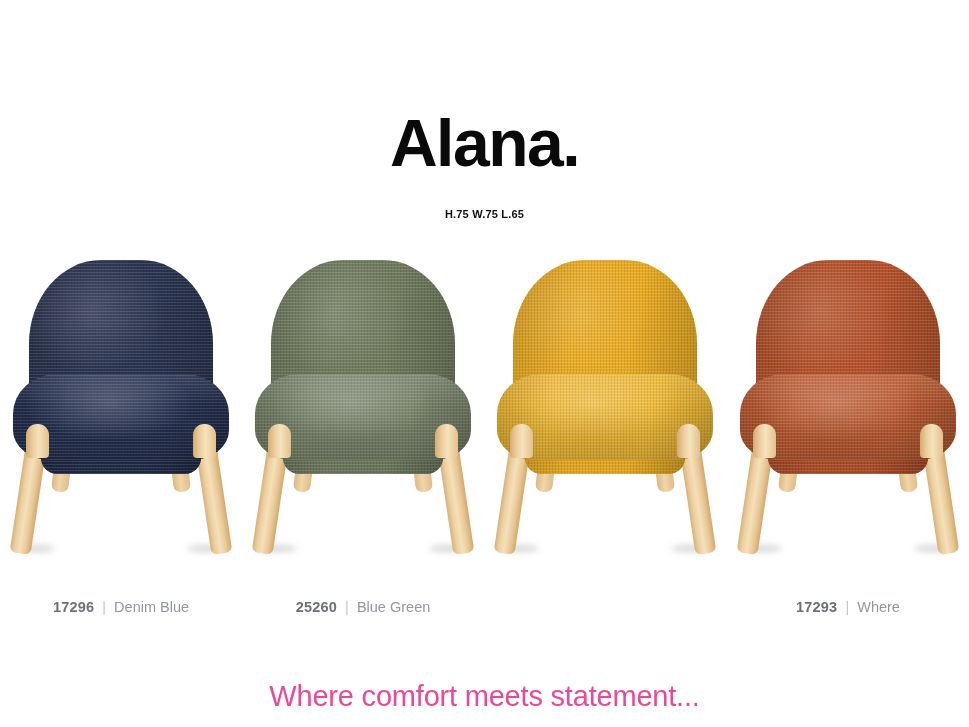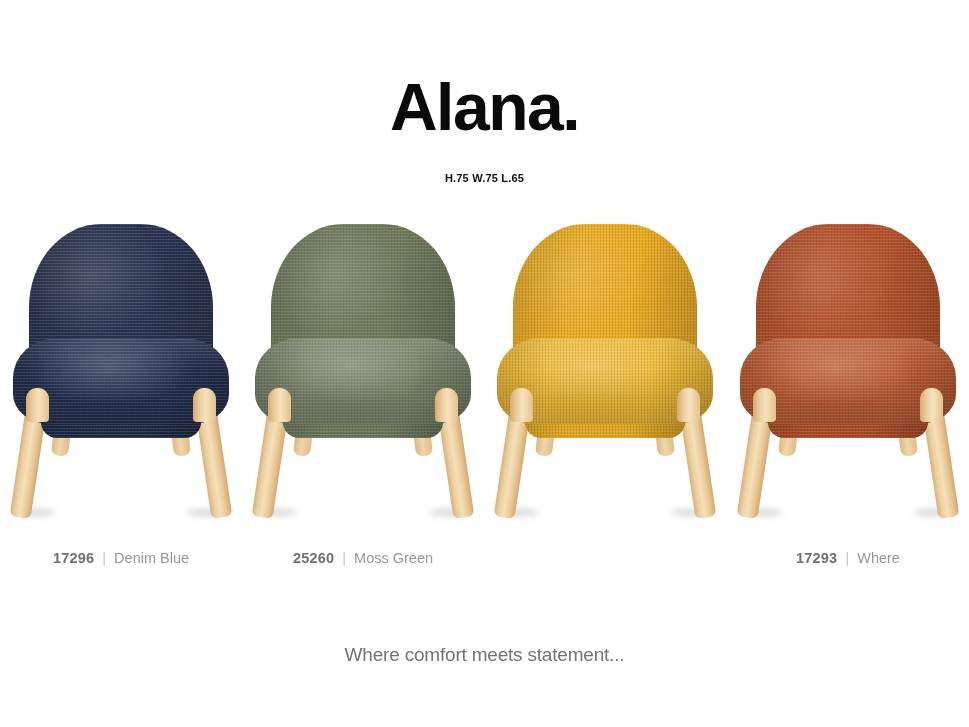--- a/index.html
+++ b/index.html
@@ -13,20 +13,21 @@
     height: 727px;
     overflow: hidden;
     font-family: "Liberation Sans", sans-serif;
     position: relative;
   }
 
   .sheet {
     position: absolute;
     inset: 0;
     background: #ffffff;
+    margin-top: 36px;
   }
 
   
   .title {
     position: absolute;
     top: 74px;
     left: 0;
     width: 100%;
     text-align: center;
     font-size: 66px;
@@ -197,21 +198,21 @@
     border-radius: inherit;
     opacity: 0.22;
     background-image:
       repeating-linear-gradient(0deg, rgba(255,255,255,0.55) 0 1px, rgba(0,0,0,0) 1px 3px),
       repeating-linear-gradient(90deg, rgba(0,0,0,0.45) 0 1px, rgba(0,0,0,0) 1px 3px);
   }
 
   
   .label-row {
     position: absolute;
-    top: 550px;
+    top: 563px;
     left: 0;
     width: 825px;
     height: 22px;
   }
   .label-cell {
     position: absolute;
     top: 0;
     width: 242px;
     text-align: center;
     font-size: 14.5px;
@@ -234,22 +235,22 @@
     color: #93989e;
   }
 
   
   .tagline {
     position: absolute;
     top: 644px;
     left: 0;
     width: 100%;
     text-align: center;
-    font-size: 19px;
-    color: #737373;
+    font-size: 29px;
+    color: #ec4899;
     letter-spacing: -0.2px;
   }
 </style>
 </head>
 <body style="background: rgb(255, 255, 255);">
 
 <div class="sheet">
 
   <div class="title">Alana.</div>
 
@@ -349,21 +350,21 @@
 
   <div class="label-row">
     <div class="label-cell c0">
       <span class="sku">17296</span>
       <span class="pipe">|</span>
       <span class="color-name">Denim Blue</span>
     </div>
     <div class="label-cell c1">
       <span class="sku">25260</span>
       <span class="pipe">|</span>
-      <span class="color-name">Moss Green</span>
+      <span class="color-name">Blue Green</span>
     </div>
     <div class="label-cell c3">
       <span class="sku">17293</span>
       <span class="pipe">|</span>
       <span class="color-name">Where</span>
     </div>
   </div>
 
   <div class="tagline">Where comfort meets statement...</div>
 

